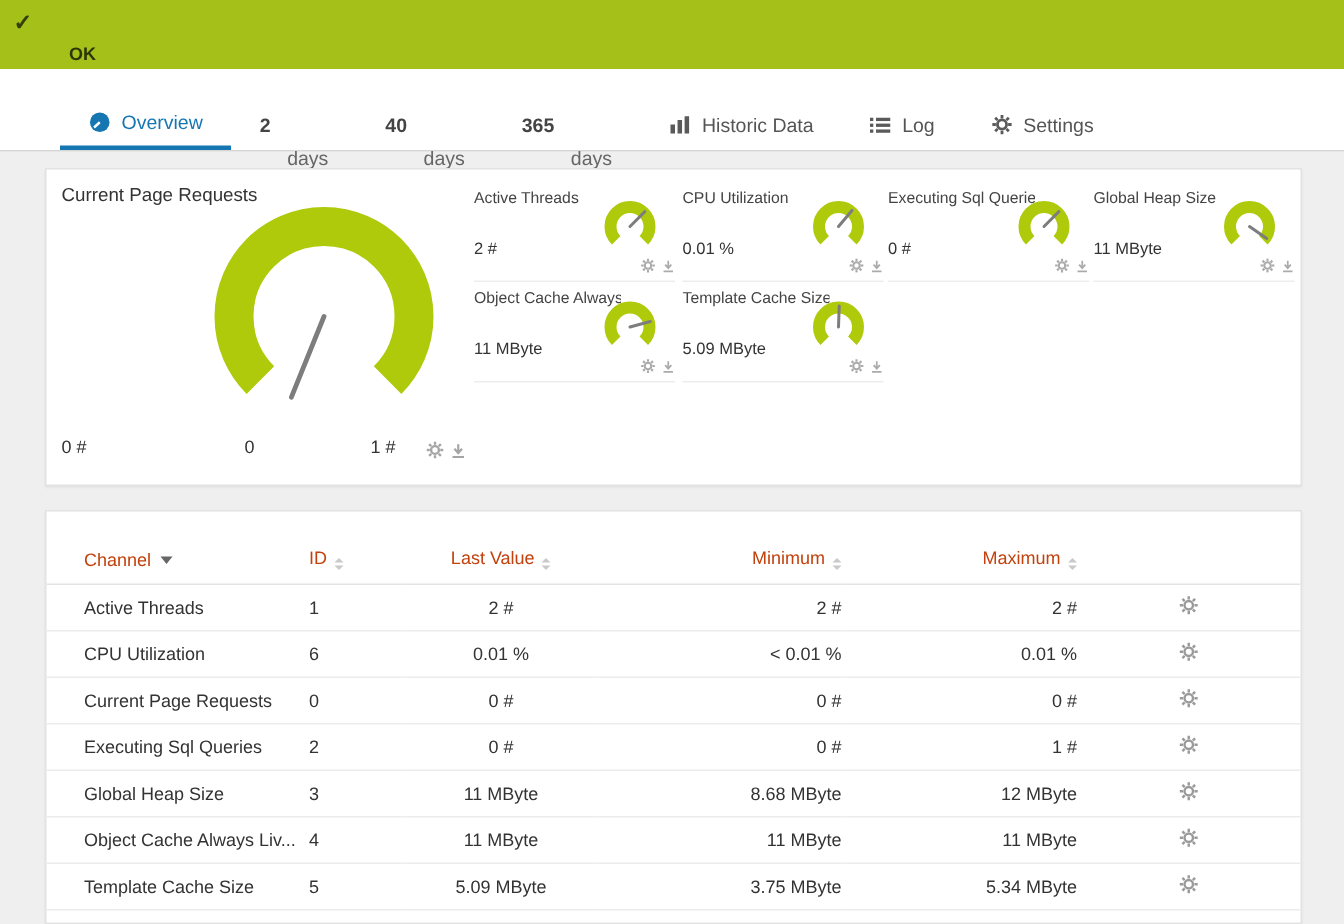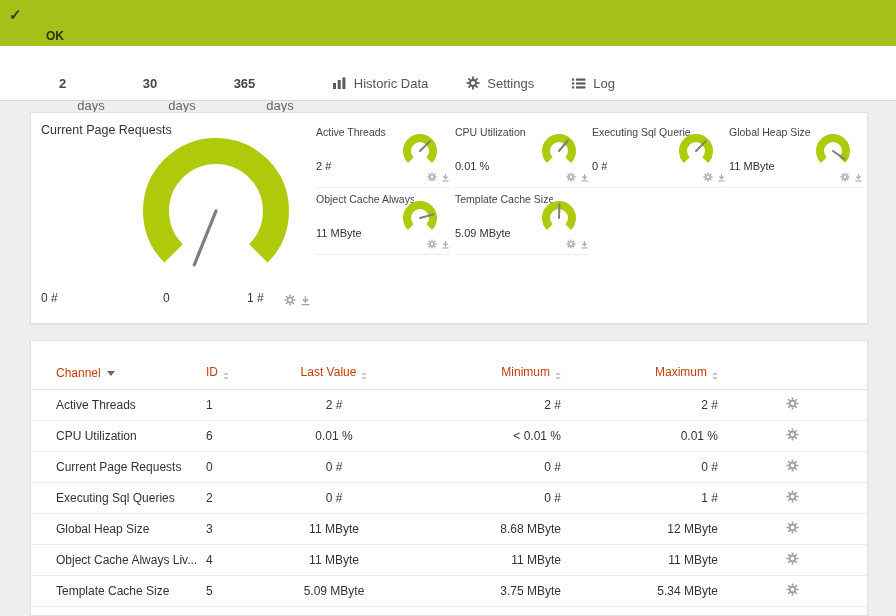--- a/index.html
+++ b/index.html
@@ -63,74 +63,83 @@
 </style>
 </head>
 <body>
 
 <div class="sensor-header">
   <span class="hdr-check">✓</span>
   <div class="hdr-status">OK</div>
 </div>
 
 <div class="tabbar">
+  <div class="tab active">
+    <span class="ticon">
+      <svg width="15" height="15" viewBox="0 0 15 15">
+        <circle cx="7.5" cy="7.5" r="6.5" fill="#1576b2"></circle>
+        <line x1="7.5" y1="7.5" x2="3.7" y2="11" stroke="#ffffff" stroke-width="1.6"></line>
+      </svg>
+    </span>
+    <span>Overview</span>
+  </div>
   <div class="tab">
     <span class="num">2</span>
       <span class="word">days</span>
   </div>
   <div class="tab">
-    <span class="num">30</span>
+    <span class="num">40</span>
       <span class="word">days</span>
   </div>
   <div class="tab">
     <span class="num">365</span>
       <span class="word">days</span>
   </div>
   <div class="tab">
     <span class="ticon">
       <svg width="15" height="13" viewBox="0 0 15 13">
         <rect x="1" y="6" width="3" height="6" fill="#5a5a5a"></rect>
         <rect x="5.7" y="3" width="3" height="9" fill="#5a5a5a"></rect>
         <rect x="10.4" y="0.5" width="3" height="11.5" fill="#5a5a5a"></rect>
       </svg>
     </span>
     <span>Historic Data</span>
+  </div>
+  <div class="tab">
+    <span class="ticon">
+      <svg width="14" height="13" viewBox="0 0 14 13">
+        <g fill="#5a5a5a">
+          <rect x="0" y="1.5" width="2.2" height="2.2"></rect>
+            <rect x="4" y="1.5" width="9.5" height="2.2"></rect>
+          <rect x="0" y="5.4" width="2.2" height="2.2"></rect>
+            <rect x="4" y="5.4" width="9.5" height="2.2"></rect>
+          <rect x="0" y="9.3" width="2.2" height="2.2"></rect>
+            <rect x="4" y="9.3" width="9.5" height="2.2"></rect>
+        </g>
+      </svg>
+    </span>
+    <span>Log</span>
   </div>
   <div class="tab">
     <span class="ticon">
       <svg width="14" height="14" viewBox="0 0 12 12">
         <g stroke="#5a5a5a" stroke-width="1.6">
           <line x1="6" y1="0.5" x2="6" y2="2.5"></line>
             <line x1="6" y1="9.5" x2="6" y2="11.5"></line>
           <line x1="0.5" y1="6" x2="2.5" y2="6"></line>
             <line x1="9.5" y1="6" x2="11.5" y2="6"></line>
           <line x1="2.1" y1="2.1" x2="3.5" y2="3.5"></line>
             <line x1="8.5" y1="8.5" x2="9.9" y2="9.9"></line>
           <line x1="2.1" y1="9.9" x2="3.5" y2="8.5"></line>
             <line x1="8.5" y1="3.5" x2="9.9" y2="2.1"></line>
         </g>
         <circle cx="6" cy="6" r="2.6" fill="#ffffff" stroke="#5a5a5a" stroke-width="1.6"></circle>
       </svg>
     </span>
     <span>Settings</span>
-  </div>
-  <div class="tab">
-    <span class="ticon">
-      <svg width="14" height="13" viewBox="0 0 14 13">
-        <g fill="#5a5a5a">
-          <rect x="0" y="1.5" width="2.2" height="2.2"></rect>
-            <rect x="4" y="1.5" width="9.5" height="2.2"></rect>
-          <rect x="0" y="5.4" width="2.2" height="2.2"></rect>
-            <rect x="4" y="5.4" width="9.5" height="2.2"></rect>
-          <rect x="0" y="9.3" width="2.2" height="2.2"></rect>
-            <rect x="4" y="9.3" width="9.5" height="2.2"></rect>
-        </g>
-      </svg>
-    </span>
-    <span>Log</span>
   </div>
 </div>
 
 <div class="gpanel">
   <div class="gtitle">Current Page Requests</div>
 
   <svg class="bigsvg" width="160" height="160" viewBox="0 0 160 160">
     <path d="M 37.6 122.4 A 60 60 0 1 1 122.4 122.4" fill="none" stroke-width="26" stroke="#afc90b"></path>
     <line x1="80" y1="80" x2="138" y2="80" stroke="#7d7d7d" stroke-width="3.2" stroke-linecap="round" transform="rotate(112 80 80)"></line>
   </svg>

